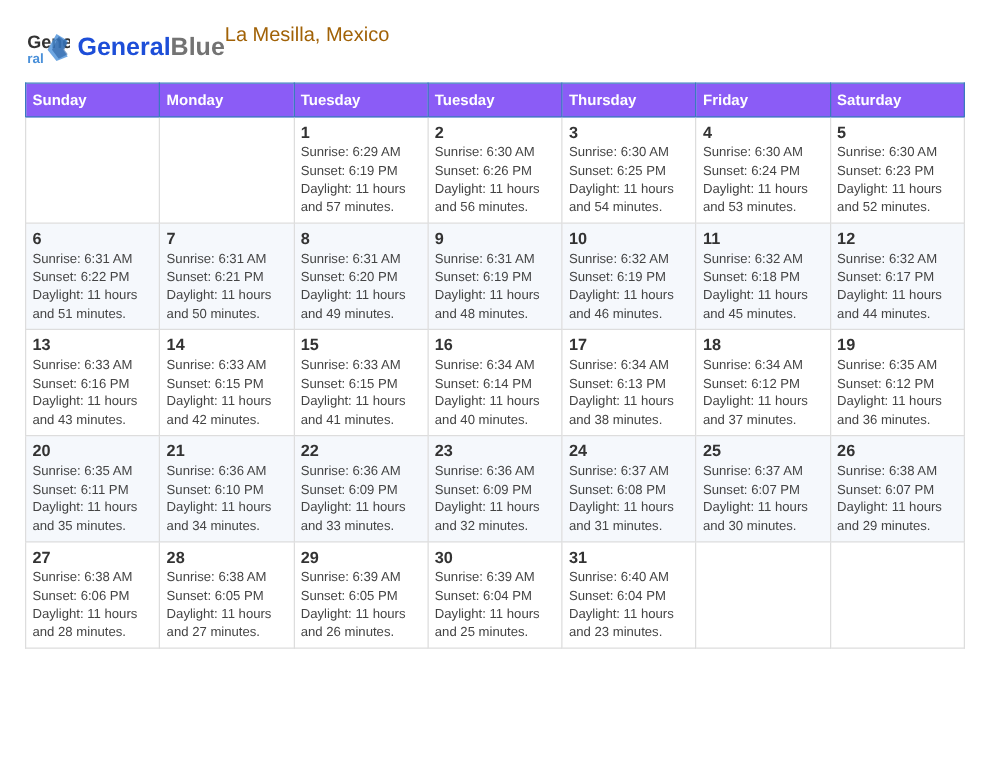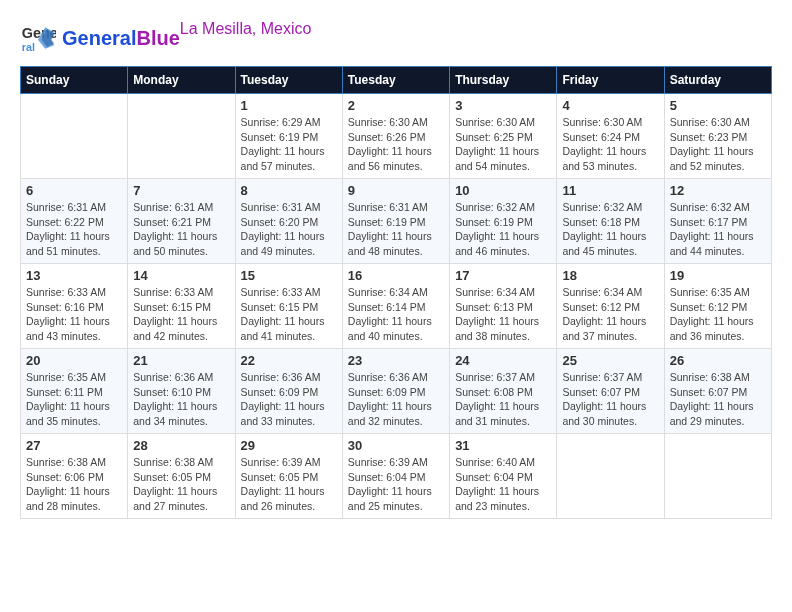--- a/index.html
+++ b/index.html
@@ -25,29 +25,29 @@
       height: 36px;
     }
     .title-area { text-align: right; }
     .month-title {
       font-size: 36px;
       font-weight: normal;
       color: #333;
     }
     .subtitle {
       font-size: 16px;
-      color: #a21caf;
+      color: #a16207;
     }
     table {
       width: 100%;
       border-collapse: collapse;
       font-size: 11px;
     }
     thead tr th {
-      background: #0f172a;
+      background: #8b5cf6;
       color: #fff;
       text-align: left;
       padding: 6px 5px;
       font-size: 12px;
       font-weight: bold;
       border: 1px solid #3a7abf;
     }
     tbody tr td {
       border: 1px solid #ddd;
       vertical-align: top;
@@ -78,21 +78,21 @@
   <div class="logo">
     <svg class="logo-icon" viewBox="0 0 40 40">
       <text x="2" y="20" font-size="16" font-weight="bold" fill="#333">Gene</text>
       <text x="2" y="34" font-size="12" font-weight="bold" fill="#4a90d9">ral</text>
       <polygon points="28,8 38,14 34,22 38,28 28,32 20,22" fill="#4a90d9" opacity="0.8"></polygon>
       <polygon points="30,10 38,16 35,22 38,26 30,30 24,22" fill="#2a5fa0" opacity="0.6"></polygon>
     </svg>
     <div>
       <div style="display:flex; align-items:baseline; gap:0;">
         <span style="font-size:20px; font-weight:bold; color:#1d4ed8;">General</span>
-        <span style="font-size:20px; font-weight:bold; color:#a21caf;">Blue</span>
+        <span style="font-size:20px; font-weight:bold; color:#737373;">Blue</span>
       </div>
     </div>
   </div>
   <div class="title-area">
     <div class="subtitle">La Mesilla, Mexico</div>
   </div>
 </div>
 
 <table>
   <thead>

